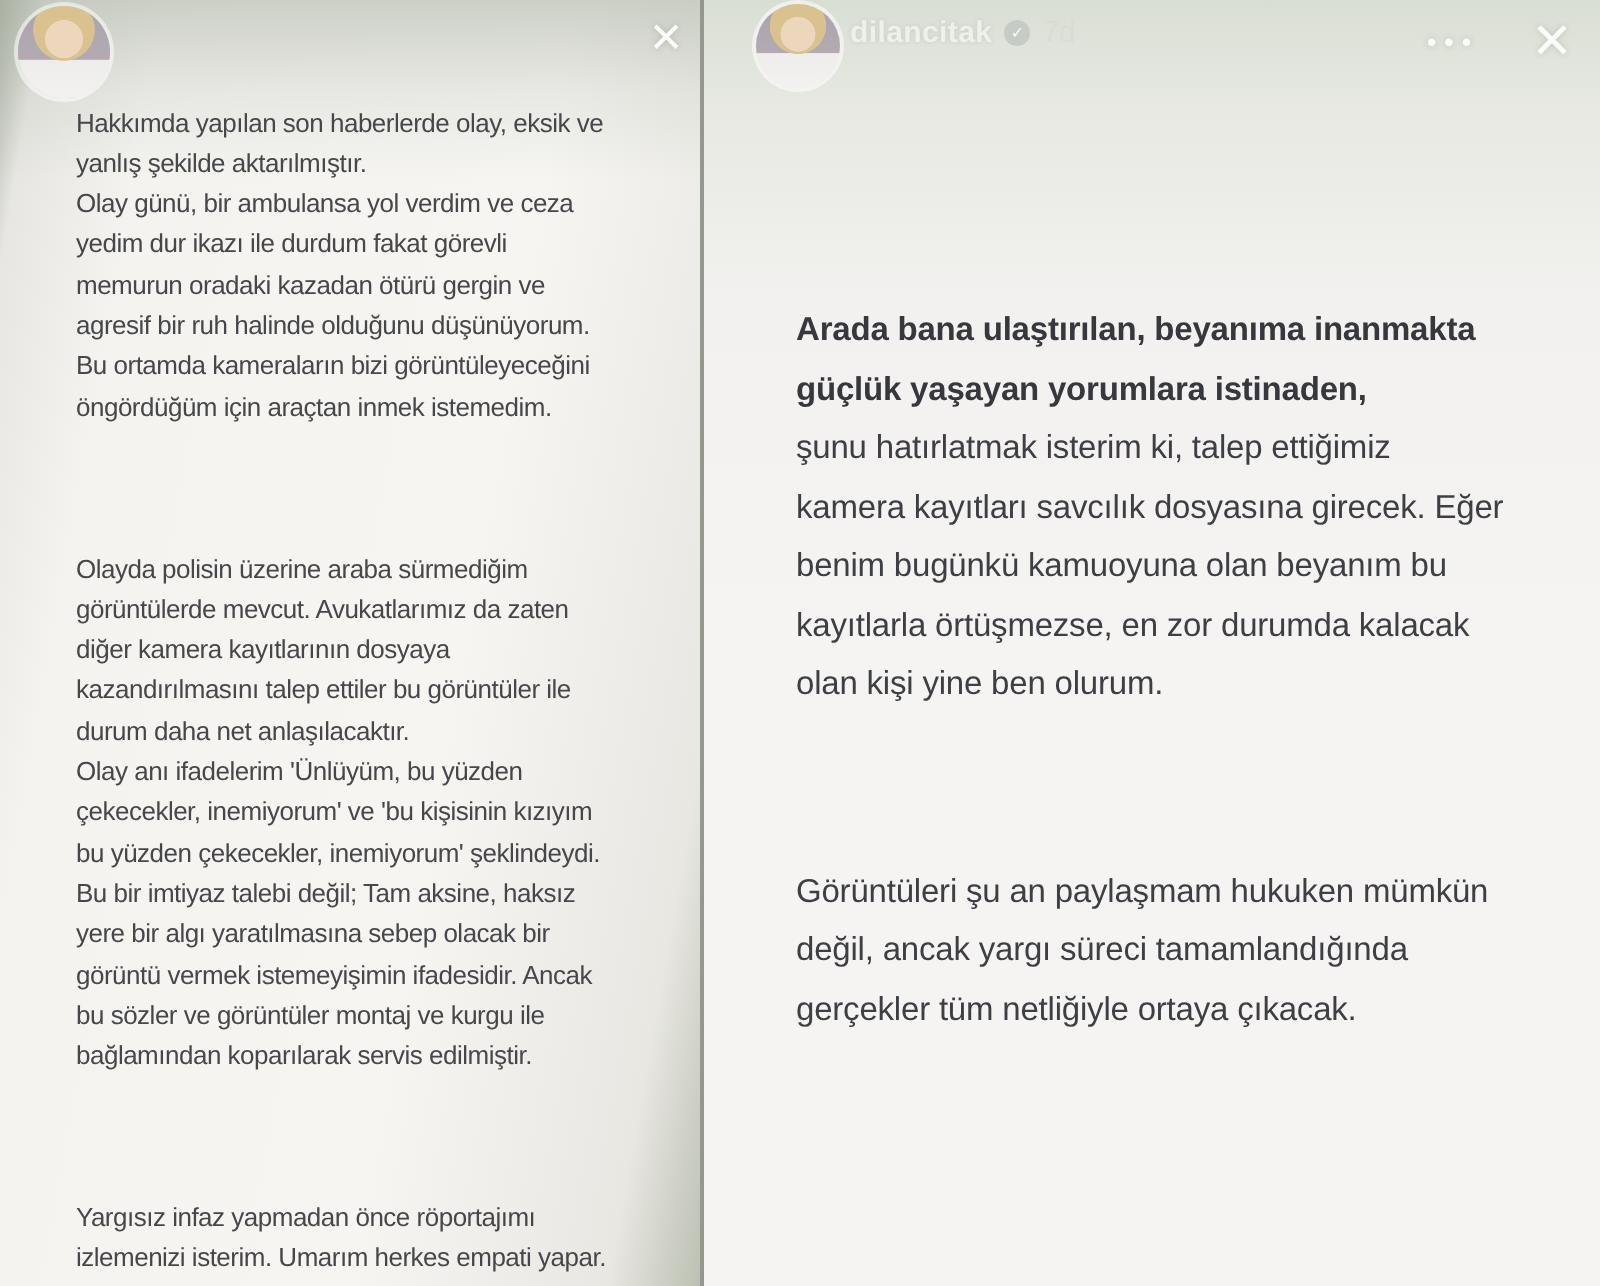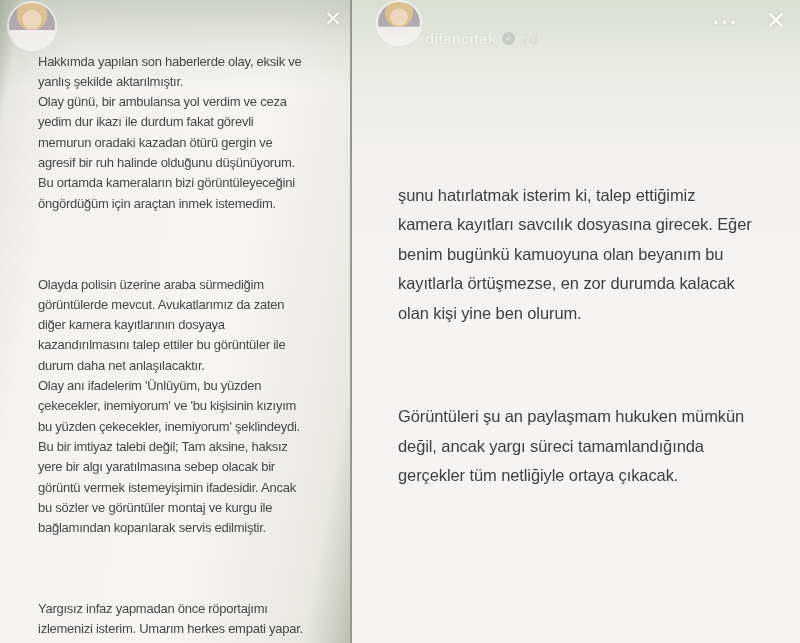--- a/index.html
+++ b/index.html
@@ -48,21 +48,21 @@
   
   .right-panel {
     position: relative; flex: 1 1 auto; height: 643px;
     background: linear-gradient(180deg, #d9ded3 0px, #e7e9e2 55px, #f2f1ef 150px, #f6f4f3 320px, #f6f4f2 100%);
   }
   .story-header {
     position: absolute; left: 0; top: 0; right: 0; height: 50px;
   }
   .avatar-right { left: 26px; top: 2px; width: 42px; height: 42px; }
   .user-row {
-    position: absolute; left: 73px; top: 30px; display: flex; align-items: center; gap: 6px;
+    position: absolute; left: 73px; top: 8px; display: flex; align-items: center; gap: 6px;
   }
   .username {
     color: #eef0ec; font-size: 15px; font-weight: 700; letter-spacing: 0.2px;
     text-shadow: 0 0 2px rgba(140,146,132,0.25); cursor: pointer;
   }
   .verified-badge {
     width: 13px; height: 13px; border-radius: 50%; background: #c6cbc5;
     color: #fbfbfa; font-size: 8px; line-height: 13px; text-align: center;
     display: inline-block;
   }
@@ -134,21 +134,22 @@
       <div class="user-row">
         <span class="username">dilancitak</span>
         <span class="verified-badge">✓</span>
         <span class="timestamp">7d</span>
       </div>
       <button class="icon-btn more-btn">•••</button>
       <button class="icon-btn close-right">✕</button>
     </header>
 
     <div class="right-text">
-      <p><span>
+      <p><span class="bold-lead">Arada bana ulaştırılan, beyanıma inanmakta
+güçlük yaşayan yorumlara istinaden,</span><span>
 şunu hatırlatmak isterim ki, talep ettiğimiz
 kamera kayıtları savcılık dosyasına girecek. Eğer
 benim bugünkü kamuoyuna olan beyanım bu
 kayıtlarla örtüşmezse, en zor durumda kalacak
 olan kişi yine ben olurum.</span></p>
       <p>Görüntüleri şu an paylaşmam hukuken mümkün
 değil, ancak yargı süreci tamamlandığında
 gerçekler tüm netliğiyle ortaya çıkacak.</p>
       
       

